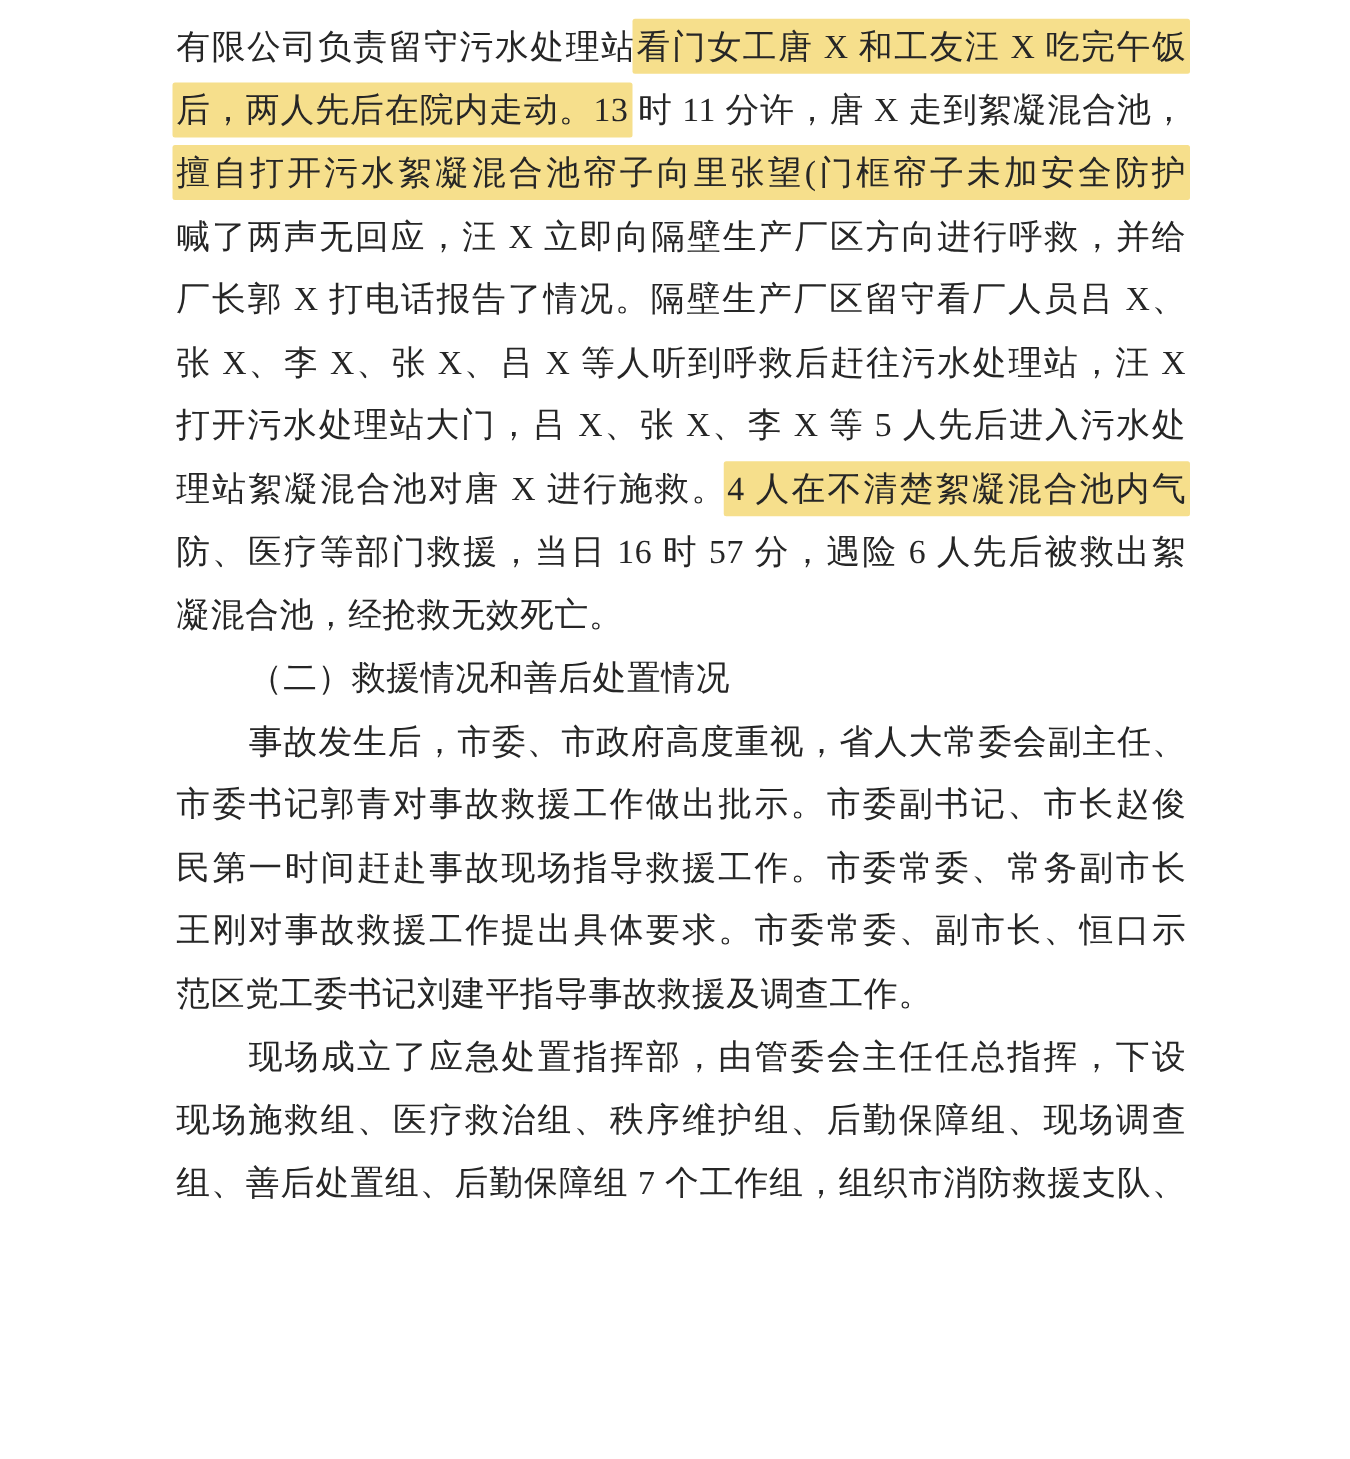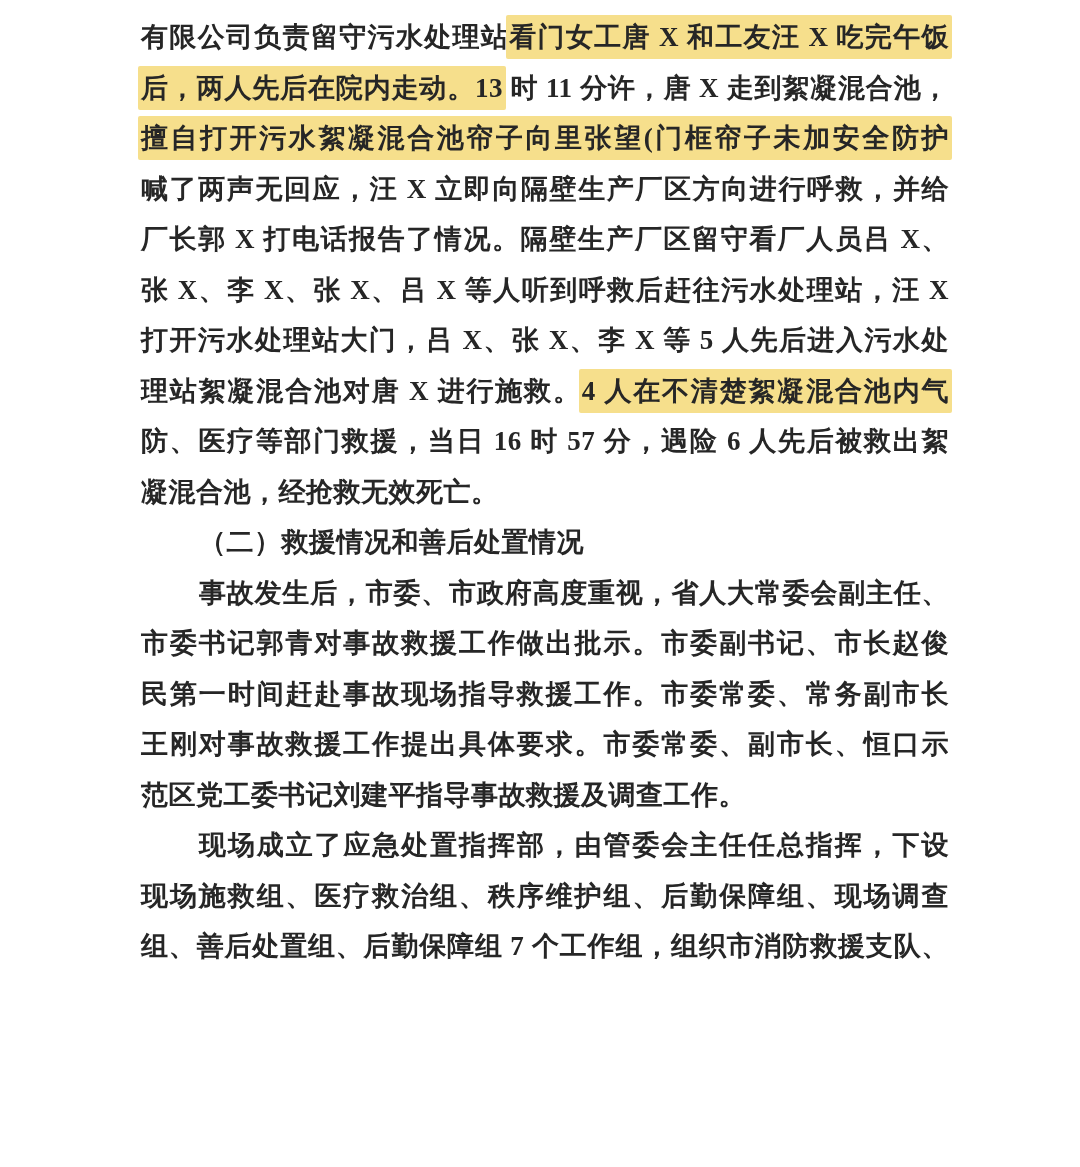--- a/index.html
+++ b/index.html
@@ -28,31 +28,30 @@
   .textblock {
     width: 808px;
   }
   .line {
     font-size: 27px;
     line-height: 50.5px;
     height: 50.5px;
     text-align: justify;
     text-align-last: justify;
     letter-spacing: 0.5px;
-    font-weight: bold;
   }
   .line.last,
   .line.heading {
     text-align-last: left;
   }
   .line.indent {
     padding-left: 58px;
   }
   .line.heading {
-    font-weight: 700;
+    font-weight: 400;
   }
   .hl {
     background: var(--hl-color);
     padding: 7px 3px;
     margin: 0 -3px;
     border-radius: 2px;
   }
 </style>
 </head>
 <body>

